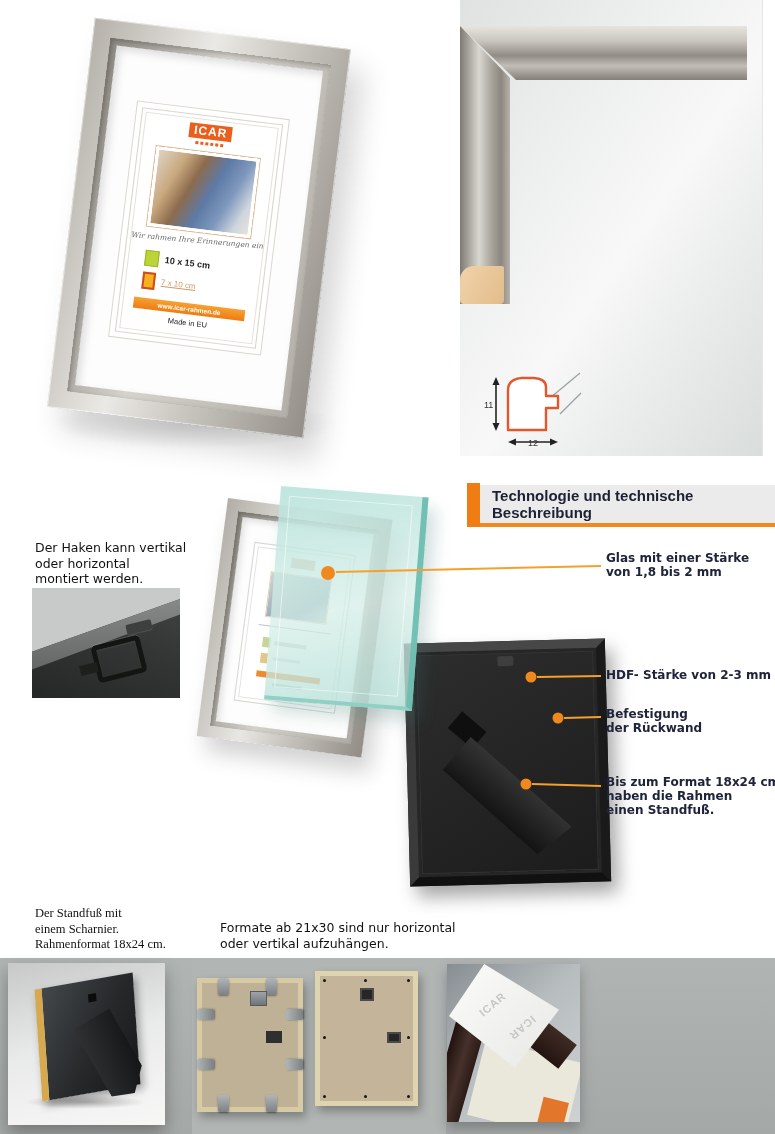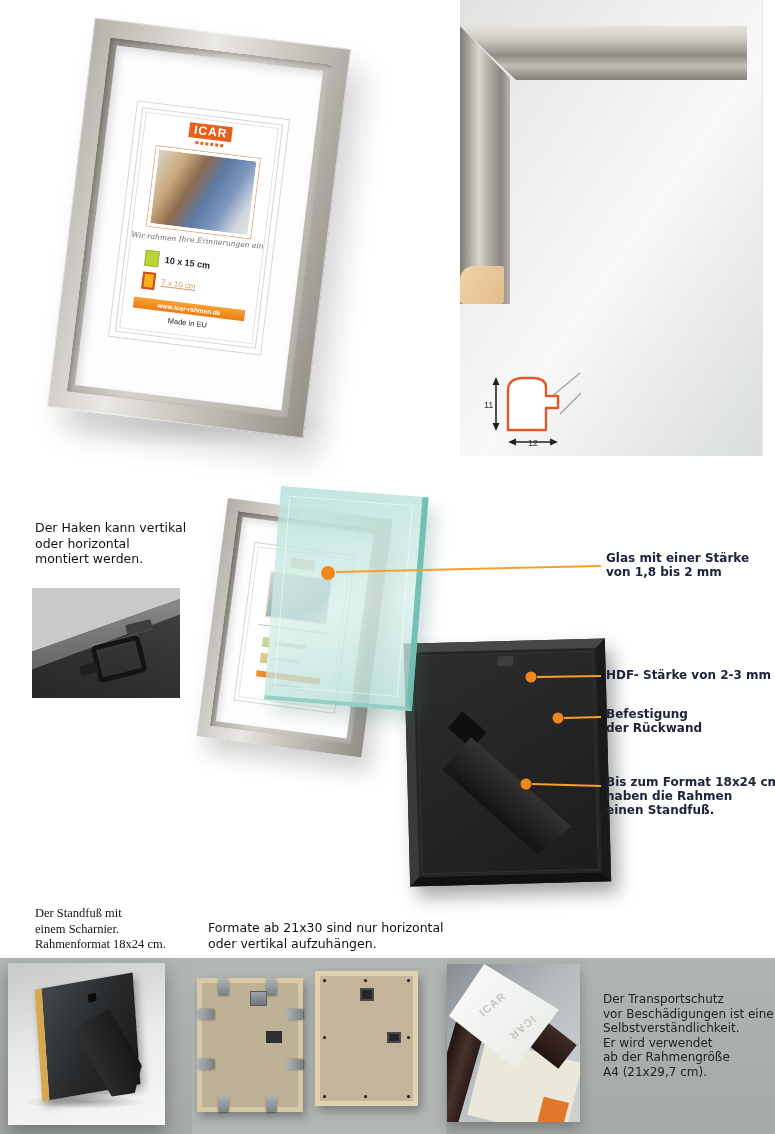--- a/index.html
+++ b/index.html
@@ -58,23 +58,23 @@
 
   
   .section-header{position:absolute;left:467px;top:483px;width:308px;height:44px;z-index:4;}
   .header-accent{position:absolute;left:0;top:0;width:13px;height:44px;background:#ef7d13;}
   .header-body{position:absolute;left:13px;top:2px;right:0;height:38px;background:#ebebeb;
        border-bottom:4px solid #f08a1f;display:flex;align-items:center;padding-left:12px;
        font-weight:bold;font-size:15px;color:#1c2133;}
 
   .note{position:absolute;font-family:"DejaVu Sans",sans-serif;font-size:12.5px;line-height:15.5px;
        color:#111;white-space:pre-line;}
-  .note-hook{left:35px;top:520px;}
+  .note-hook{left:35px;top:540px;}
   .note-stand{left:35px;top:906px;font-family:Liberation Serif, serif;}
-  .note-format{left:208px;top:920px;}
+  .note-format{left:220px;top:920px;}
   .note-transport{left:603px;top:992px;font-size:12px;line-height:14.5px;color:#222;z-index:3;}
 
   .hook-photo{position:absolute;left:32px;top:588px;width:148px;height:110px;overflow:hidden;
        background:linear-gradient(200deg,#434544 0%,#343635 45%,#262827 100%);}
   .hp-light{position:absolute;left:0;top:0;width:100%;height:100%;
        background:#c8cac9;clip-path:polygon(0 0,100% 0,100% 10%,0 58%);}
   .hp-edge{position:absolute;left:0;top:0;width:100%;height:100%;
        background:linear-gradient(#8c8f8d,#565957);clip-path:polygon(0 58%,100% 10%,100% 24%,0 74%);}
   .hp-ring{position:absolute;left:62px;top:52px;width:40px;height:28px;border:5px solid #131513;
        border-radius:5px;transform:rotate(-14deg);
@@ -224,20 +224,24 @@
     <line x1="14" y1="13" x2="14" y2="55" stroke="#222" stroke-width="1.6"></line>
     <path d="M14,7 L10.5,15 L17.5,15 Z" fill="#222"></path>
     <path d="M14,61 L10.5,53 L17.5,53 Z" fill="#222"></path>
     <text x="2" y="38" font-size="9" fill="#333" font-family="Liberation Sans, sans-serif">11</text>
     <line x1="32" y1="72" x2="70" y2="72" stroke="#222" stroke-width="1.6"></line>
     <path d="M26,72 L34,68.5 L34,75.5 Z" fill="#222"></path>
     <path d="M76,72 L68,68.5 L68,75.5 Z" fill="#222"></path>
     <text x="46" y="76" font-size="9" fill="#333" font-family="Liberation Sans, sans-serif">12</text>
   </svg>
 
+  <div class="section-header">
+    <div class="header-accent"></div>
+    <div class="header-body">Technologie und technische Beschreibung</div>
+  </div>
 
   <div class="note note-hook">Der Haken kann vertikal
 oder horizontal
 montiert werden.</div>
   <div class="note note-stand">Der Standfuß mit
 einem Scharnier.
 Rahmenformat 18x24 cm.</div>
   <div class="note note-format">Formate ab 21x30 sind nur horizontal
 oder vertikal aufzuhängen.</div>
 
@@ -337,20 +341,14 @@
       <div class="p4-orange"></div>
     </div>
     <div class="p4-bar1"></div>
     <div class="p4-bar2"></div>
     <div class="p4-paper">
       <span class="p4-ic1">ICAR</span>
       <span class="p4-ic2">ICAR</span>
     </div>
   </div>
 
-  <div class="note note-transport">Der Transportschutz
-vor Beschädigungen ist eine
-Selbstverständlichkeit.
-Er wird verwendet
-ab der Rahmengröße
-A4 (21x29,7 cm).</div>
 
 </div>
 
 </body></html>

